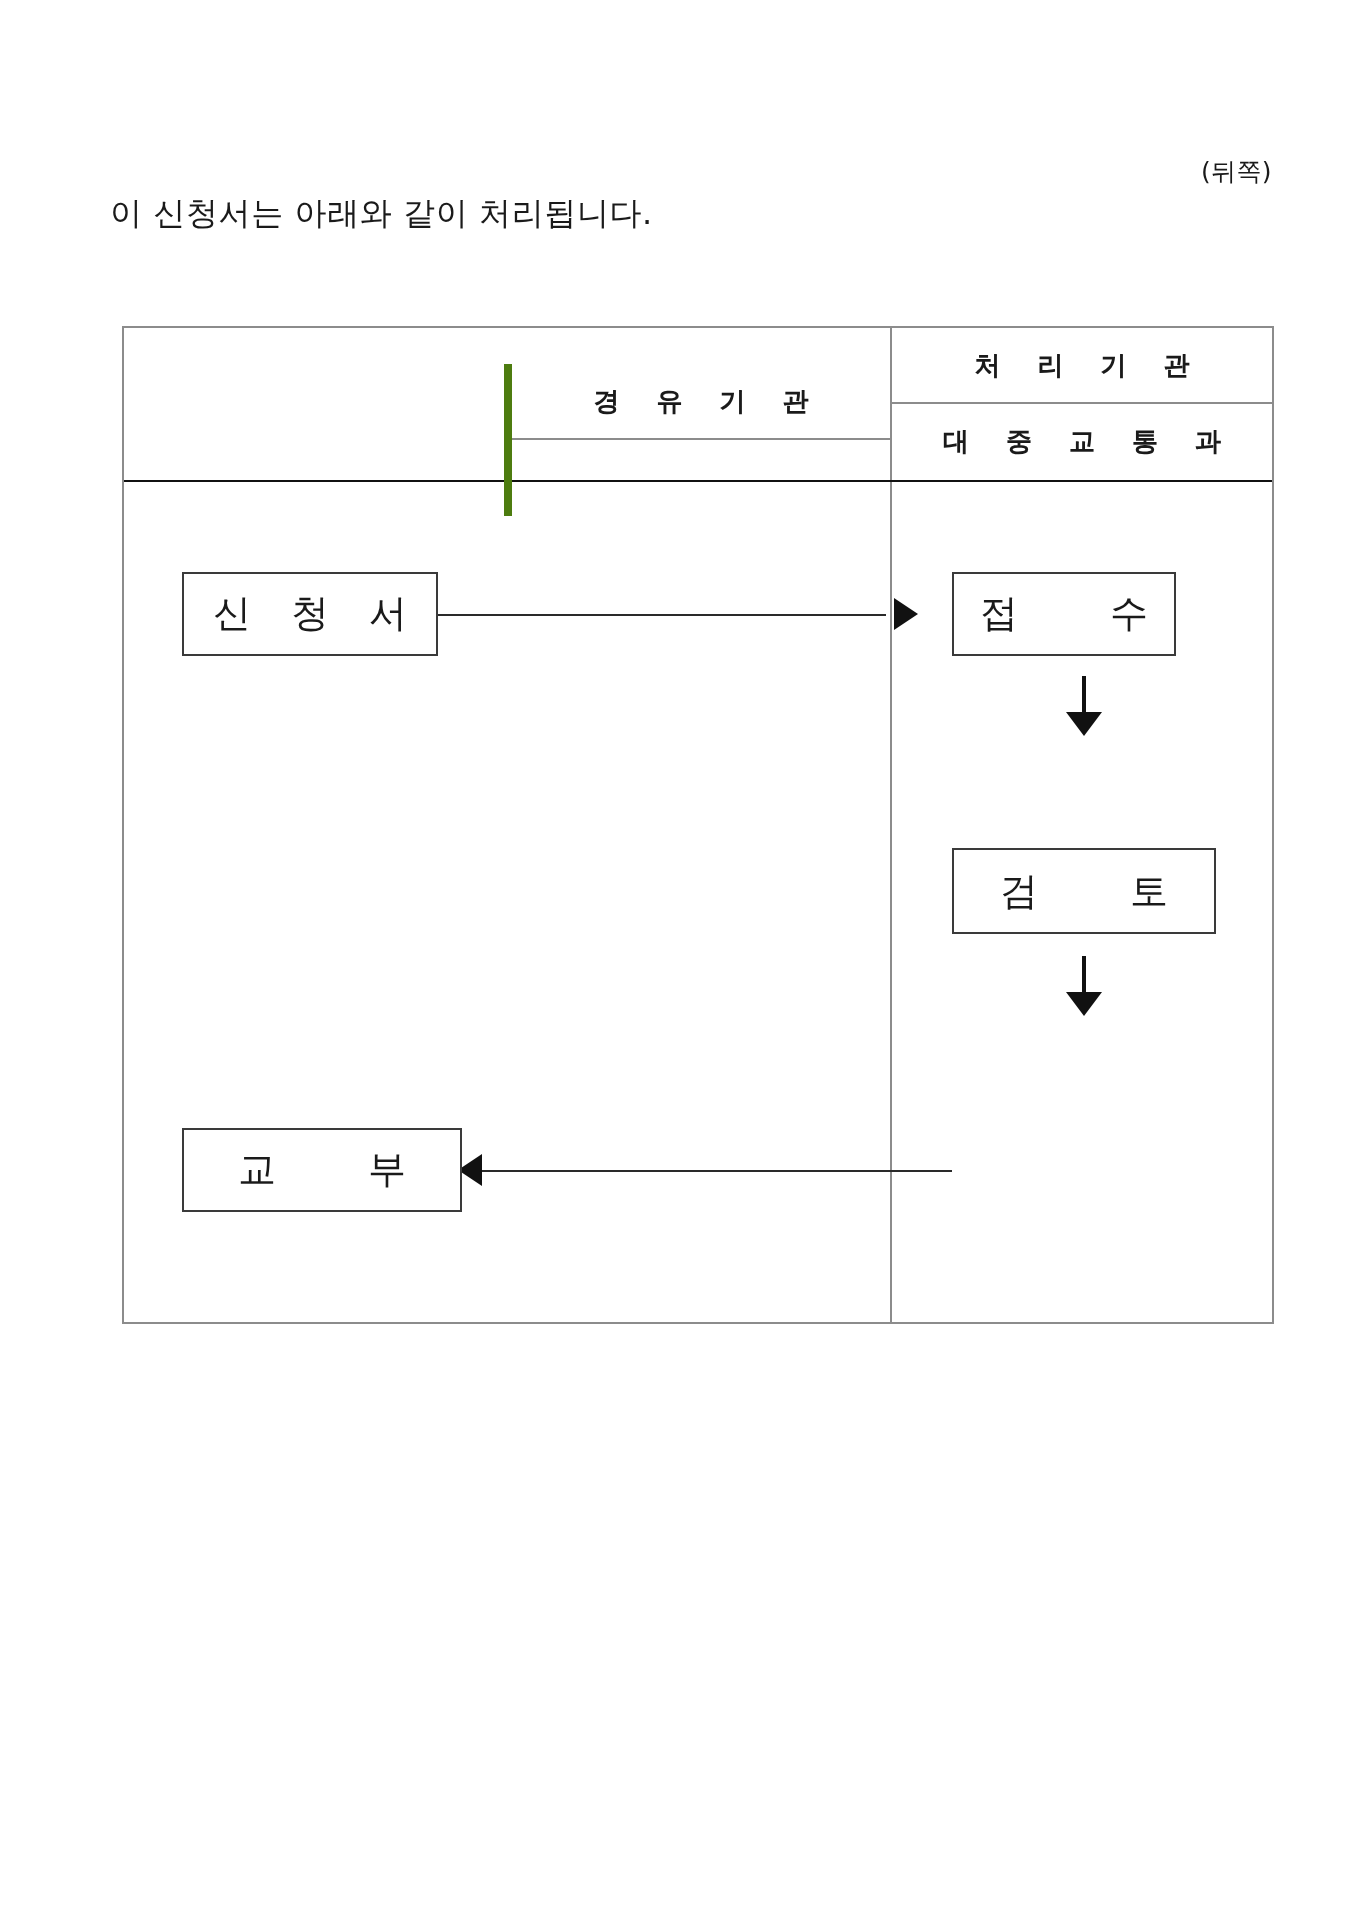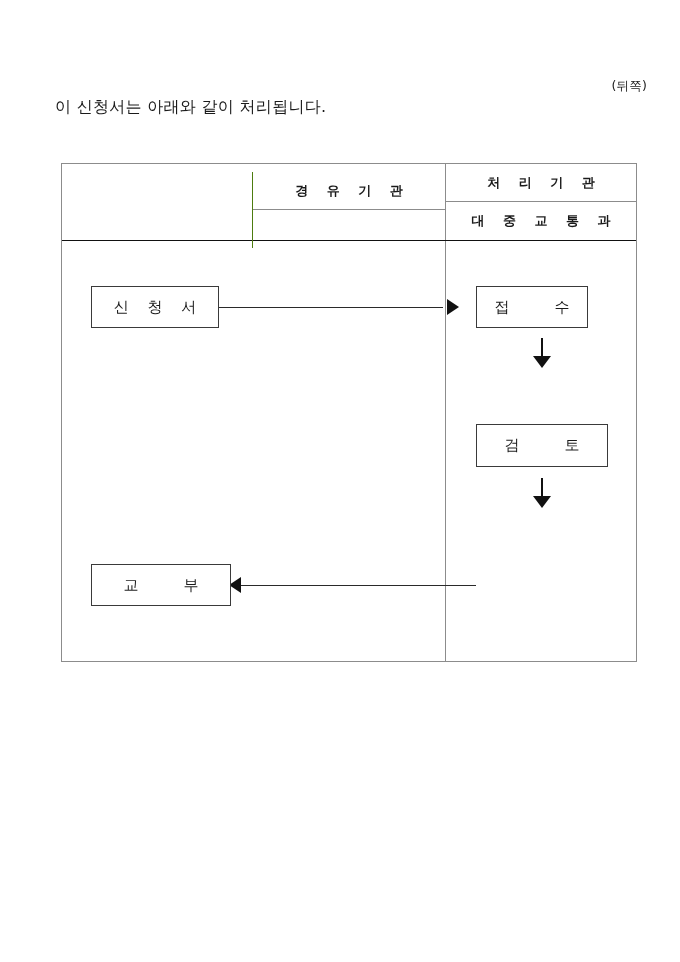--- a/index.html
+++ b/index.html
@@ -12,21 +12,21 @@
     height: 962px;
     position: relative;
     font-family: "DejaVu Sans", "Liberation Sans", sans-serif;
     color: #1a1a1a;
     overflow: hidden;
   }
 
   
   .page-marker {
     position: absolute;
-    right: 33px;
+    right: 44px;
     top: 78px;
     font-size: 12.5px;
     letter-spacing: 0.2px;
     white-space: nowrap;
   }
   .intro-text {
     position: absolute;
     left: 55px;
     top: 97px;
     font-size: 16px;
@@ -61,25 +61,25 @@
     top: 0;
     width: 190px;
     height: 100%;
     display: flex;
     align-items: center;
     justify-content: center;
   }
   .hdr-col-transit {
     position: absolute;
     left: 190px;
-    top: 8px;
+    top: 18px;
     width: 193px;
     height: 100%;
     box-sizing: border-box;
-    border-left: 1px solid #4d7c0f;
+    border-left: 4px solid #4d7c0f;
   }
   .hdr-col-process {
     position: absolute;
     left: 383px;
     top: 0;
     right: 0;
     height: 100%;
     box-sizing: border-box;
     border-left: 1px solid #8c8c8c;
   }
@@ -129,21 +129,21 @@
   .flow-box {
     position: absolute;
     box-sizing: border-box;
     border: 1.3px solid #3a3a3a;
     background: #ffffff;
     display: flex;
     align-items: center;
     justify-content: center;
   }
   .flow-box span {
-    font-size: 15px;
+    font-size: 19px;
     white-space: nowrap;
   }
   .sp-wide { letter-spacing: 20px; text-indent: 20px; }
   .sp-mid  { letter-spacing: 7px;  text-indent: 7px; }
   .sp-norm { letter-spacing: 1.5px; text-indent: 1.5px; }
 
   .box-application { left: 29px;  top: 45px;  width: 128px; height: 42px; }
   .box-receipt     { left: 414px; top: 45px;  width: 112px; height: 42px; }
   .box-review      { left: 414px; top: 183px; width: 132px; height: 43px; }
   .box-permit      { left: 414px; top: 323px; width: 132px; height: 42px; }

